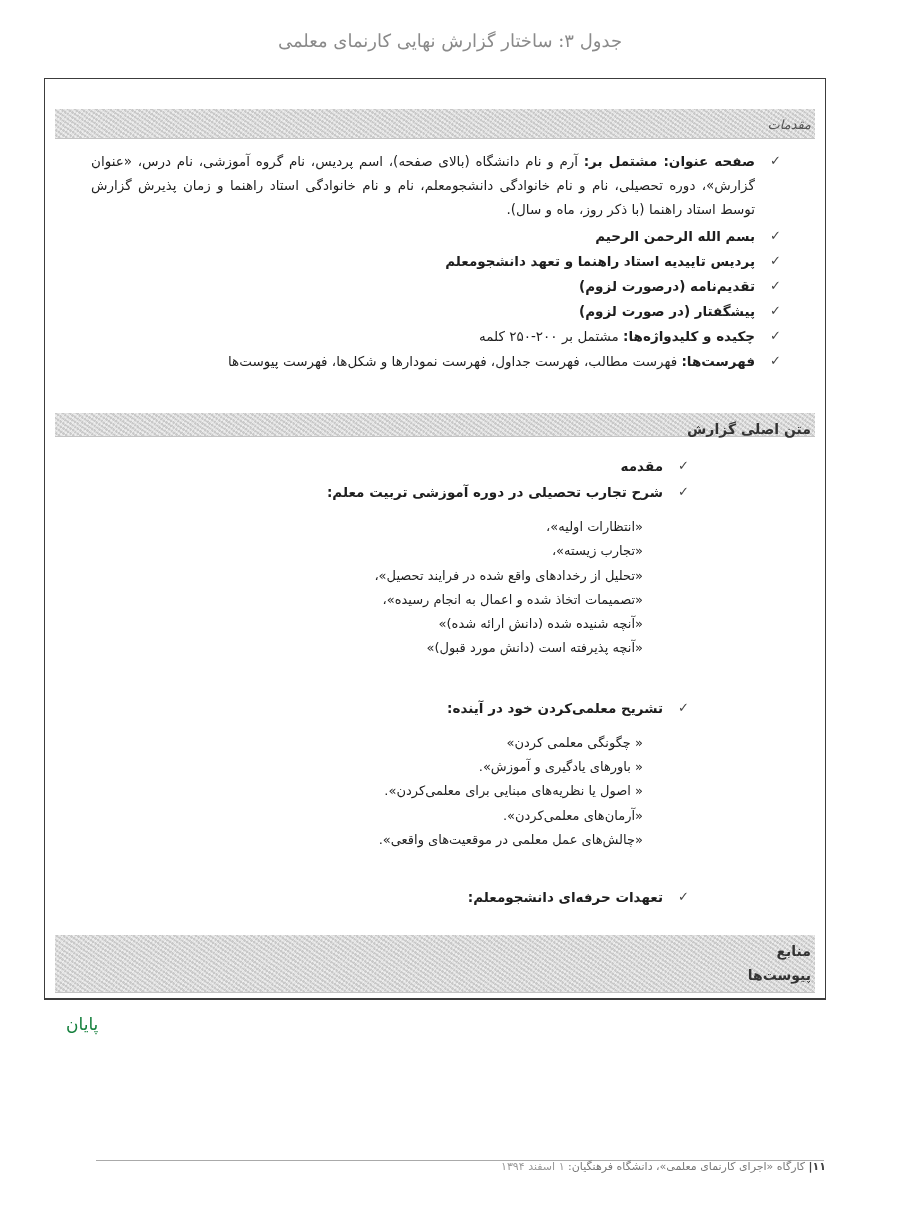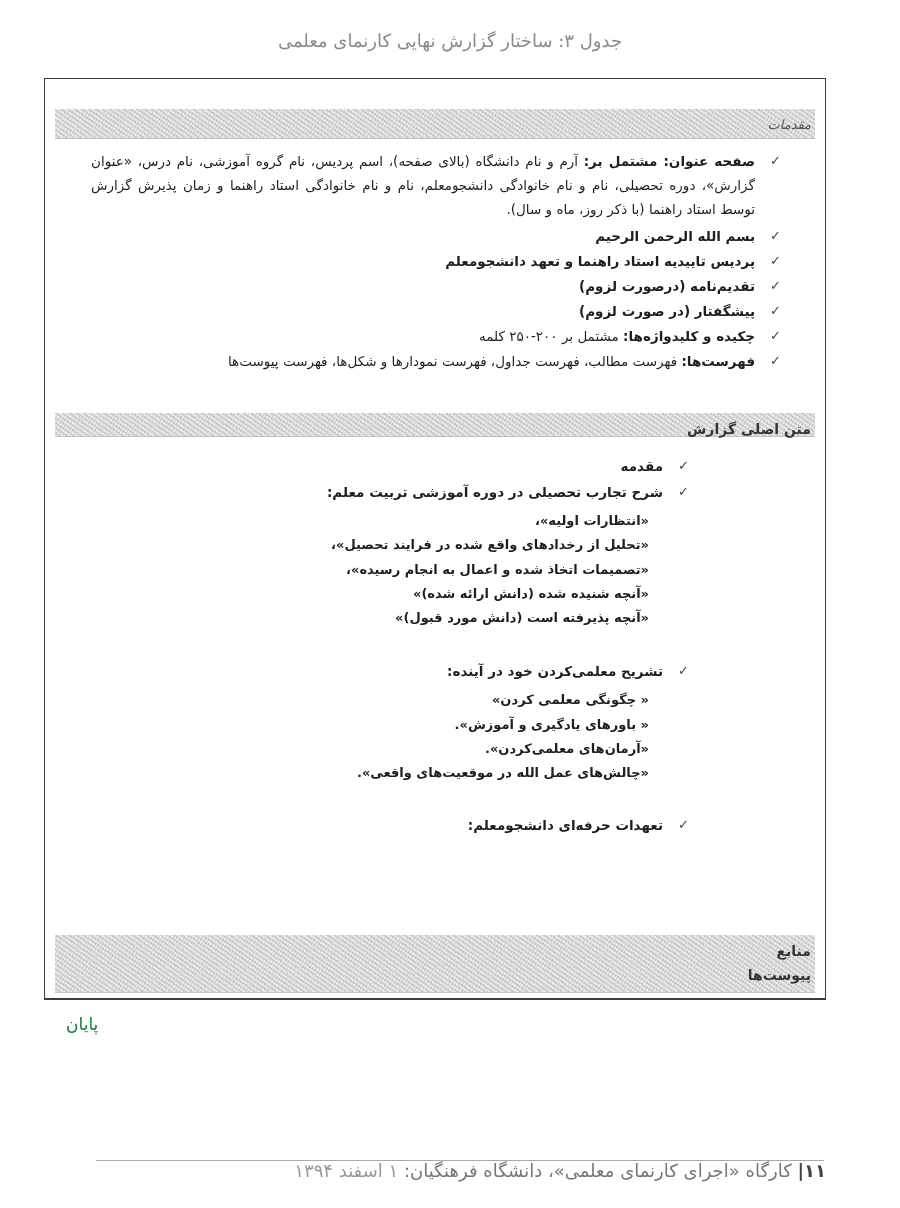--- a/index.html
+++ b/index.html
@@ -37,35 +37,35 @@
       position: absolute; right: 0; top: 0; font-size: 13px; color: #444;
       font-family: "DejaVu Sans", sans-serif;
     }
     .intro-list { right: 44px; top: 70px; width: 690px; }
     .intro-list .item { font-size: 13.5px; line-height: 24px; margin-bottom: 1px; }
     .intro-list .item .lead { font-weight: bold; }
     .intro-list .item.first { line-height: 24px; text-align: justify; margin-bottom: 3px; }
 
     .main-list { right: 136px; top: 374px; width: 560px; }
     .main-list .item { font-size: 13.5px; font-weight: bold; line-height: 26px; }
-    .sub-list { list-style: none; margin: 4px; padding: 0 10px 0 0; font-weight: bold; }
+    .sub-list { list-style: none; margin: 10px; padding: 0 10px 0 0; font-weight: normal; }
     .sub-list li { font-size: 13px; line-height: 24.3px; }
     .gap { height: 24px; }
     .gap2 { height: 22px; }
 
     .end-word {
       position: absolute; left: 66px; top: 1014px; font-size: 17px; color: #15803d;
       direction: rtl; font-family: "DejaVu Sans", sans-serif;
     }
     .footer-rule {
       position: absolute; left: 96px; right: 76px; top: 1160px; border-top: 1px solid #aaaaaa;
     }
     .footer {
       position: absolute; right: 74px; top: 1160px; direction: rtl;
-      font-size: 18px; letter-spacing: 3px; color: #777; white-space: nowrap; text-align: right;
+      font-size: 11px; letter-spacing: 3px; color: #777; white-space: nowrap; text-align: right;
     }
     .footer .pg { color: #444; font-weight: bold; letter-spacing: 1px; }
     .footer .date { color: #999; }
   </style>
 </head>
 <body>
 
 <div class="page-title">جدول ۳: ساختار گزارش نهایی کارنمای معلمی</div>
 
 <div class="frame">
@@ -115,35 +115,37 @@
   <ul class="list main-list">
     <li class="item">
       <span class="check">✓</span>
       <span>مقدمه</span>
     </li>
     <li class="item">
       <span class="check">✓</span>
       <span>شرح تجارب تحصیلی در دوره آموزشی تربیت معلم:</span>
       <ul class="sub-list">
         <li>«انتظارات اولیه»،</li>
+        <li>«تجارب زیسته»،</li>
         <li>«تحلیل از رخدادهای واقع شده در فرایند تحصیل»،</li>
         <li>«تصمیمات اتخاذ شده و اعمال به انجام رسیده»،</li>
         <li>«آنچه شنیده شده (دانش ارائه شده)»</li>
         <li>«آنچه پذیرفته است (دانش مورد قبول)»</li>
       </ul>
     </li>
     <li class="gap"></li>
     <li class="item">
       <span class="check">✓</span>
       <span>تشریح معلمی‌کردن خود در آینده:</span>
       <ul class="sub-list">
         <li>« چگونگی معلمی کردن»</li>
         <li>« باورهای یادگیری و آموزش».</li>
+        <li>« اصول یا نظریه‌های مبنایی برای معلمی‌کردن».</li>
         <li>«آرمان‌های معلمی‌کردن».</li>
-        <li>«چالش‌های عمل الله در موقعیت‌های واقعی».</li>
+        <li>«چالش‌های عمل معلمی در موقعیت‌های واقعی».</li>
       </ul>
     </li>
     <li class="gap2"></li>
     <li class="item">
       <span class="check">✓</span>
       <span>تعهدات حرفه‌ای دانشجومعلم:</span>
     </li>
   </ul>
 
   <div class="band band-refs">

